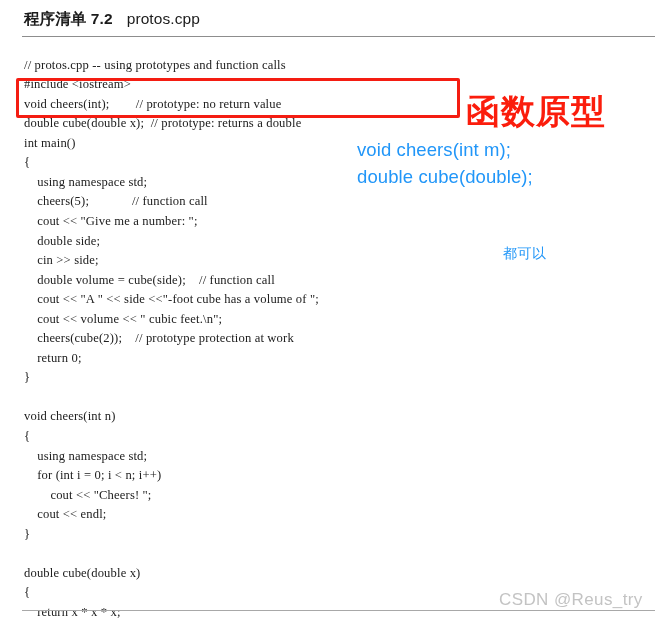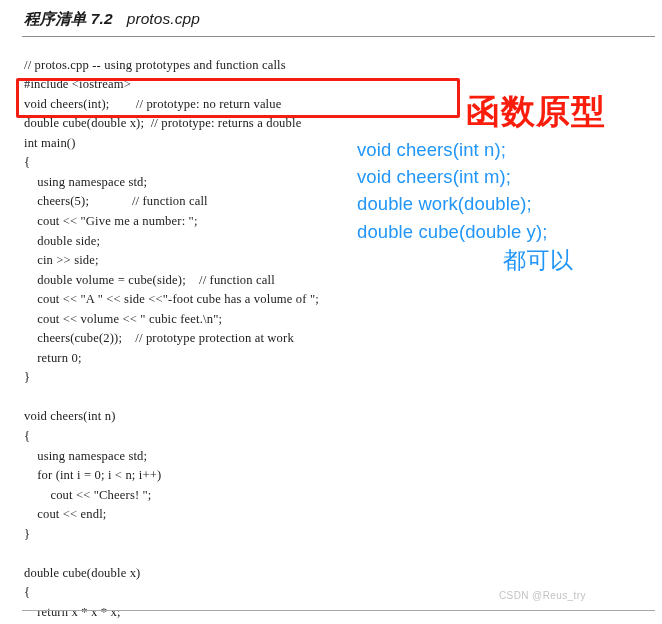--- a/index.html
+++ b/index.html
@@ -18,21 +18,20 @@
 
   
   #listing-header {
     position: absolute;
     left: 24px;
     top: 9px;
     font-size: 15.5px;
     color: #1b1b1b;
     white-space: nowrap;
     letter-spacing: 0.1px;
-    font-style: italic;
   }
   #listing-header .listing-label {
     font-weight: bold;
   }
   #listing-header .listing-file {
     font-weight: normal;
     margin-left: 14px;
   }
 
   .rule {
@@ -98,32 +97,32 @@
     white-space: nowrap;
     line-height: 27.2px;
     letter-spacing: 0.1px;
   }
   #annotation-blue-list .blue-line { height: 27.2px; }
 
   #annotation-blue-note {
     position: absolute;
     left: 503px;
     top: 245px;
-    font-size: 23px;
+    font-size: 14px;
     color: #2196f8;
     white-space: nowrap;
     letter-spacing: 0.5px;
   }
 
   
   #watermark {
     position: absolute;
     left: 499px;
     top: 590px;
-    font-size: 10px;
+    font-size: 17px;
     color: #c3c3c3;
     white-space: nowrap;
     letter-spacing: 0.4px;
   }
 </style>
 </head>
 <body>
 
 <div id="listing-header">
   <span class="listing-label">程序清单 7.2</span><span class="listing-file">protos.cpp</span>
@@ -131,23 +130,21 @@
 
 <div class="rule" id="rule-top"></div>
 
 <pre id="code-block"><div class="code-line">// protos.cpp -- using prototypes and function calls</div><div class="code-line">#include &lt;iostream&gt;</div><div class="code-line">void cheers(int);        // prototype: no return value</div><div class="code-line">double cube(double x);  // prototype: returns a double</div><div class="code-line">int main()</div><div class="code-line">{</div><div class="code-line">    using namespace std;</div><div class="code-line">    cheers(5);             // function call</div><div class="code-line">    cout &lt;&lt; "Give me a number: ";</div><div class="code-line">    double side;</div><div class="code-line">    cin &gt;&gt; side;</div><div class="code-line">    double volume = cube(side);    // function call</div><div class="code-line">    cout &lt;&lt; "A " &lt;&lt; side &lt;&lt;"-foot cube has a volume of ";</div><div class="code-line">    cout &lt;&lt; volume &lt;&lt; " cubic feet.\n";</div><div class="code-line">    cheers(cube(2));    // prototype protection at work</div><div class="code-line">    return 0;</div><div class="code-line">}</div><div class="code-line">&nbsp;</div><div class="code-line">void cheers(int n)</div><div class="code-line">{</div><div class="code-line">    using namespace std;</div><div class="code-line">    for (int i = 0; i &lt; n; i++)</div><div class="code-line">        cout &lt;&lt; "Cheers! ";</div><div class="code-line">    cout &lt;&lt; endl;</div><div class="code-line">}</div><div class="code-line">&nbsp;</div><div class="code-line">double cube(double x)</div><div class="code-line">{</div><div class="code-line">    return x * x * x;</div><div class="code-line">}</div></pre>
 
 <div id="prototype-highlight-box" style="border-color: rgb(244, 29, 18);"></div>
 
 <div id="annotation-red" style="color: rgb(251, 29, 12);">函数原型</div>
 
 <div id="annotation-blue-list" style="color: rgb(33, 150, 248);">
-    <div class="blue-line">void cheers(int n);</div>
     <div class="blue-line">void cheers(int m);</div>
-    <div class="blue-line">double work(double);</div>
-    <div class="blue-line">double cube(double y);</div>
+    <div class="blue-line">double cube(double);</div>
   </div>
 
 <div id="annotation-blue-note" style="color: rgb(33, 150, 248);">都可以</div>
 
 <div class="rule" id="rule-bottom"></div>
 
 <div id="watermark" style="color: rgb(195, 195, 195);">CSDN @Reus_try</div>
 
 </body></html>

